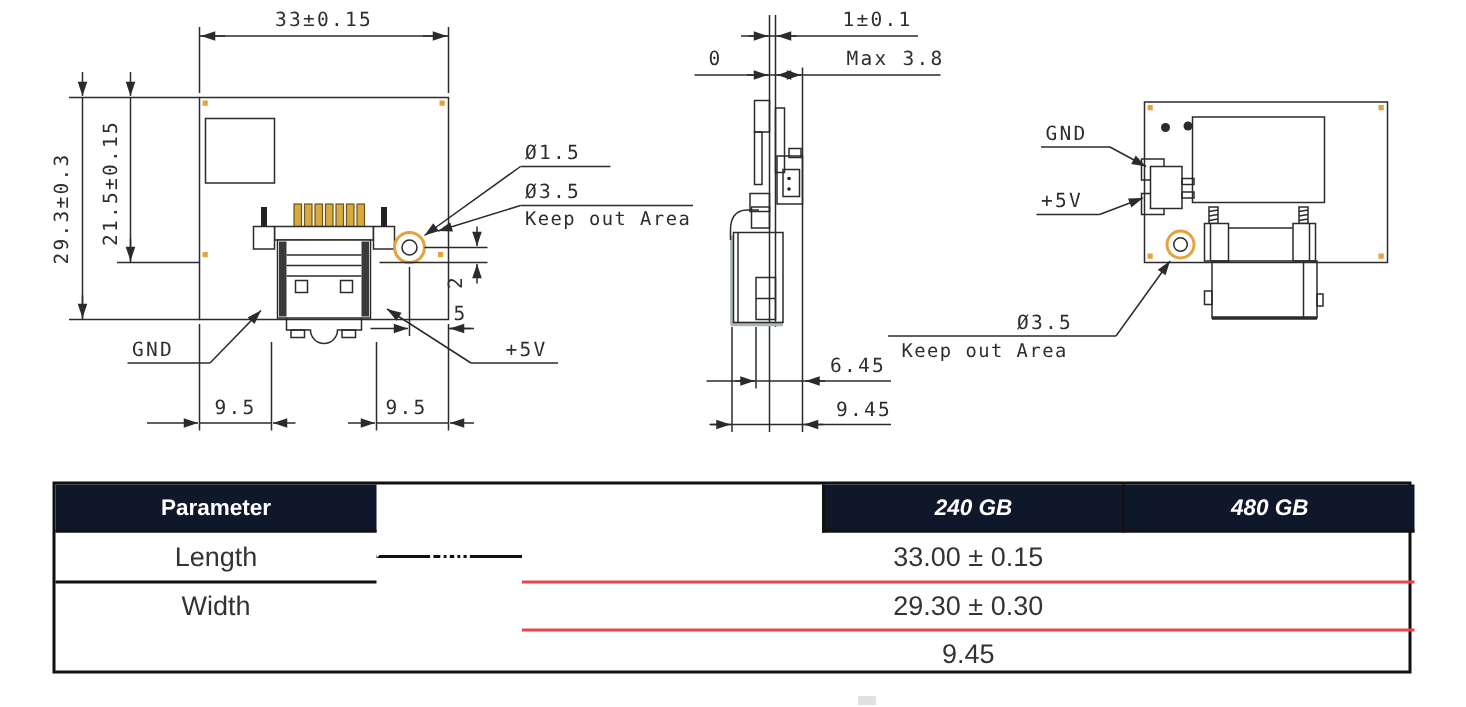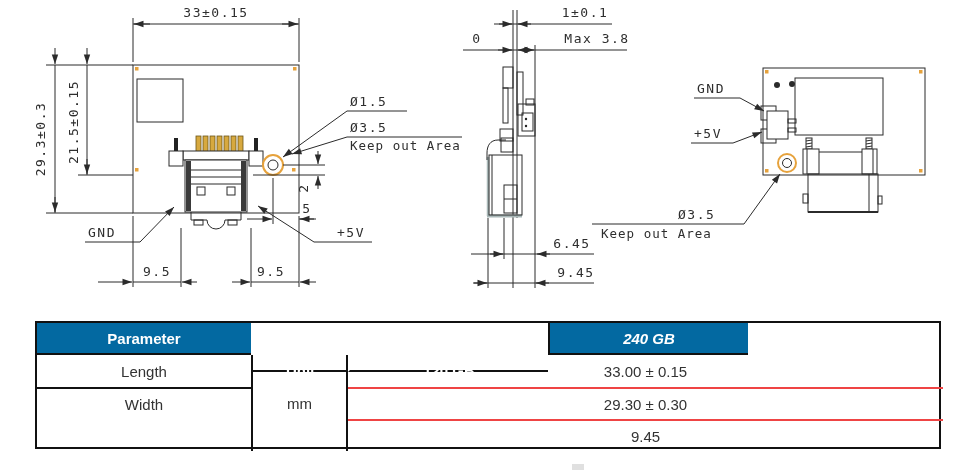--- a/index.html
+++ b/index.html
@@ -15,27 +15,27 @@
   .spec-table {
     position:absolute; left:35px; top:321px; width:906px; height:128px;
     display:grid;
     grid-template-columns:214px 97px 200px 200px 195px;
     grid-template-rows:32px 32px 32px 32px;
     border:2px solid #111; box-sizing:border-box;
     background:#fff;
   }
   .spec-table > div { display:flex; align-items:center; justify-content:center; box-sizing:border-box; }
   .th {
-    background:#0369a1; color:#fff; font-weight:bold; font-size:15px;
+    background:#0f172a; color:#fff; font-weight:bold; font-size:15px;
     border-bottom:2px solid #111; grid-row:1;
   }
   .th.sep-w { border-left:2px solid #fff;margin-top:47px; }
   .th.sep-b { border-left:2px solid #111;font-style:italic; }
   .h1{grid-column:1} .h2{grid-column:2} .h3{grid-column:3} .h4{grid-column:4} .h5{grid-column:5}
-  .td { font-size:15px; color:#333; }
+  .td { font-size:18px; color:#333; }
   .param { grid-column:1; }
   .p2,.p3 { border-top:2px solid #111; }
   .p1{grid-row:2} .p2{grid-row:3} .p3{grid-row:4}
   .unit { grid-column:2; grid-row:2 / span 3; border-left:2px solid #111; border-right:2px solid #111; }
   .val { grid-column:3 / span 3;text-align:right; }
   .v1{grid-row:2} .v2{grid-row:3} .v3{grid-row:4}
   .v2,.v3 { border-top:2px solid #ef4444; }
 
   .artifact { position:absolute; left:572px; top:464px; width:12px; height:6px; background:#cfcfcf; opacity:.65; }
 </style>
@@ -313,27 +313,26 @@
         <text class="tt" x="678" y="219" stroke="none">Ø3.5</text>
         <text class="tt-sm" x="601" y="238" stroke="none">Keep out Area</text>
       </g>
     </g>
   </svg>
 
   
   <div class="spec-table">
     <div class="th h1">Parameter</div>
     <div class="th h2 sep-w">Unit</div>
-    <div class="th h3 sep-w">120 GB</div>
     <div class="th h4 sep-b">240 GB</div>
+    <div class="th h5 sep-b">480 GB</div>
 
     <div class="td param p1">Length</div>
     <div class="td param p2">Width</div>
 
-    <div class="td unit">mm</div>
 
     <div class="td val v1">33.00 ± 0.15</div>
     <div class="td val v2">29.30 ± 0.30</div>
     <div class="td val v3">9.45</div>
   </div>
 
   <div class="artifact"></div>
 </div>
 
 </body></html>

